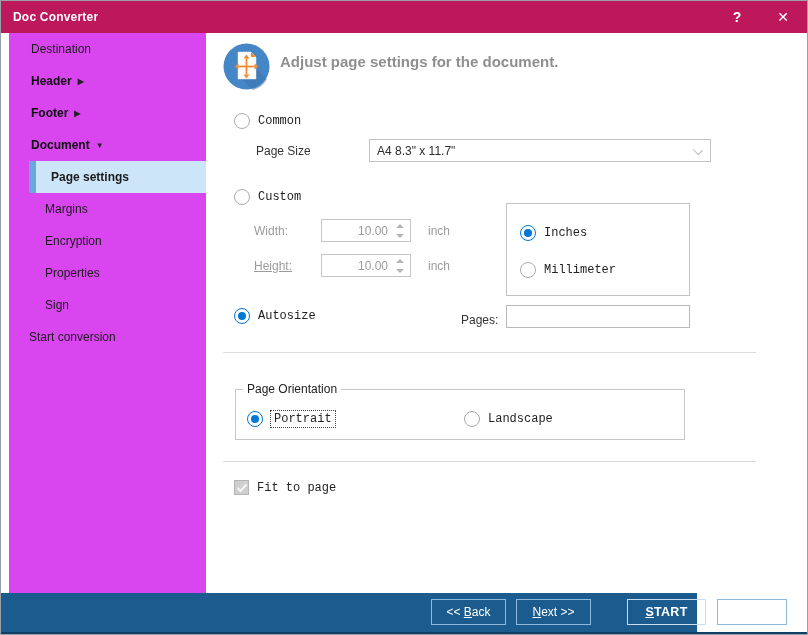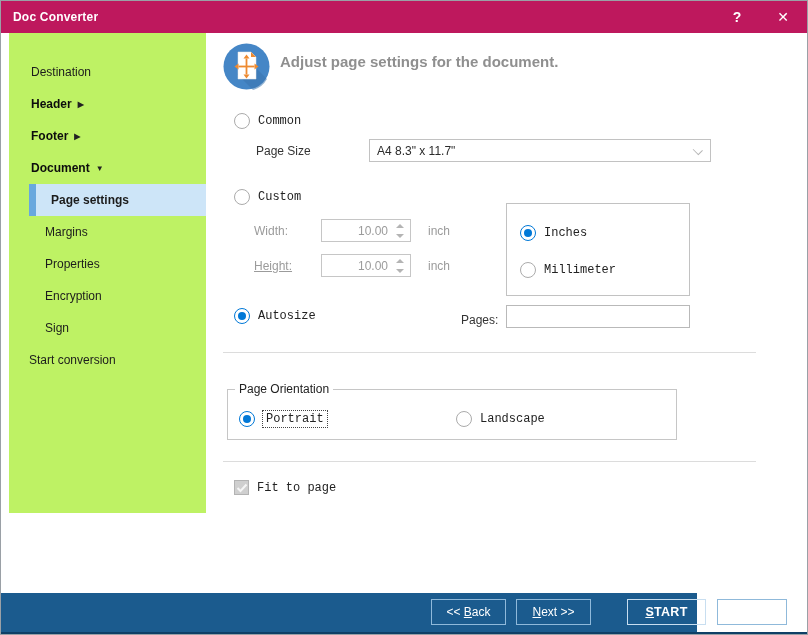--- a/index.html
+++ b/index.html
@@ -21,22 +21,22 @@
   .titlebar .tb-btn {
     position: absolute; top: 0; height: 32px; width: 40px;
     display: flex; align-items: center; justify-content: center;
     color: #fff; font-size: 14px; cursor: default;
   }
   .tb-help { right: 52px; font-weight: bold; }
   .tb-close { right: 6px; font-size: 15px; }
 
   
   .sidebar {
-    position: absolute; left: 8px; top: 32px; width: 197px; height: 480px;
-    background: #bef264; padding-top: 23px;
+    position: absolute; left: 8px; top: 32px; width: 197px; height: 560px;
+    background: #d946ef; padding-top: 0;
   }
   .nav-item {
     height: 32px; display: flex; align-items: center;
     padding-left: 22px; color: #1c1c1c; cursor: default; position: relative;
   }
   .nav-item.bold { font-weight: bold; color: #0d0d0d; }
   .nav-item.sub { padding-left: 36px; }
   .nav-item.start { padding-left: 20px; }
   .nav-item .arrow { font-size: 8px; margin-left: 6px; color: #222; }
   .nav-item.selected {
@@ -102,21 +102,21 @@
   .groupbox { position: absolute; border: 1px solid #c2c2c2; background: #fff; }
 
   .textinput {
     position: absolute; height: 23px; border: 1px solid #b9b9b9; background: #fff;
     font-family: "Liberation Sans", sans-serif; font-size: 12px; padding: 0 6px; color: #222;
   }
 
   .divider { position: absolute; height: 1px; background: #dcdcdc; }
 
   fieldset.orient {
-    position: absolute; left: 21px; top: 349px; width: 450px; height: 58px;
+    position: absolute; left: 29px; top: 349px; width: 450px; height: 58px;
     border: 1px solid #c6c6c6; padding: 0;
   }
   fieldset.orient legend { margin-left: 7px; padding: 0 4px; color: #222; font-size: 12px; }
 
   .checkbox {
     display: inline-block; width: 15px; height: 15px; background: #cfcfcf;
     border: 1px solid #b3b3b3; position: relative; flex: 0 0 15px;
   }
   .checkbox svg { position: absolute; left: 1px; top: 2px; }
 
@@ -162,24 +162,24 @@
       <span>Document</span>
       <span class="arrow">▼</span>
     </div>
     <div class="nav-item sub selected">
       <span>Page settings</span>
     </div>
     <div class="nav-item sub">
       <span>Margins</span>
     </div>
     <div class="nav-item sub">
+      <span>Encryption</span>
+    </div>
+    <div class="nav-item sub">
       <span>Properties</span>
-    </div>
-    <div class="nav-item sub">
-      <span>Encryption</span>
     </div>
     <div class="nav-item sub">
       <span>Sign</span>
     </div>
     <div class="nav-item start">
       <span>Start conversion</span>
     </div>
   </div>
 
   <div class="main">

